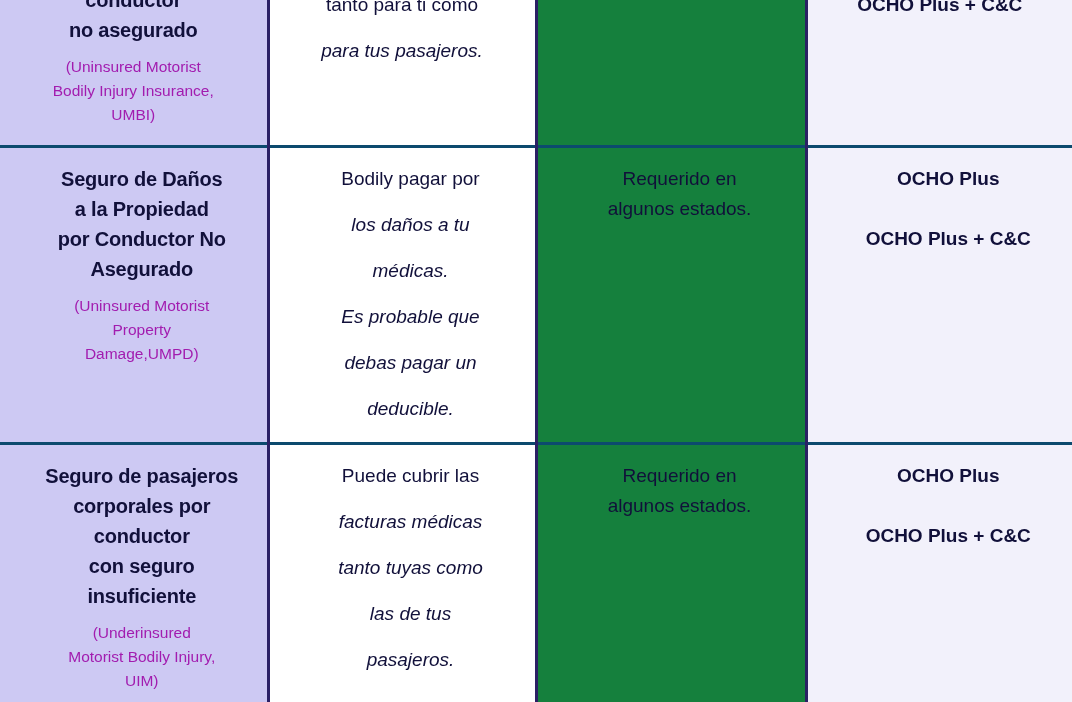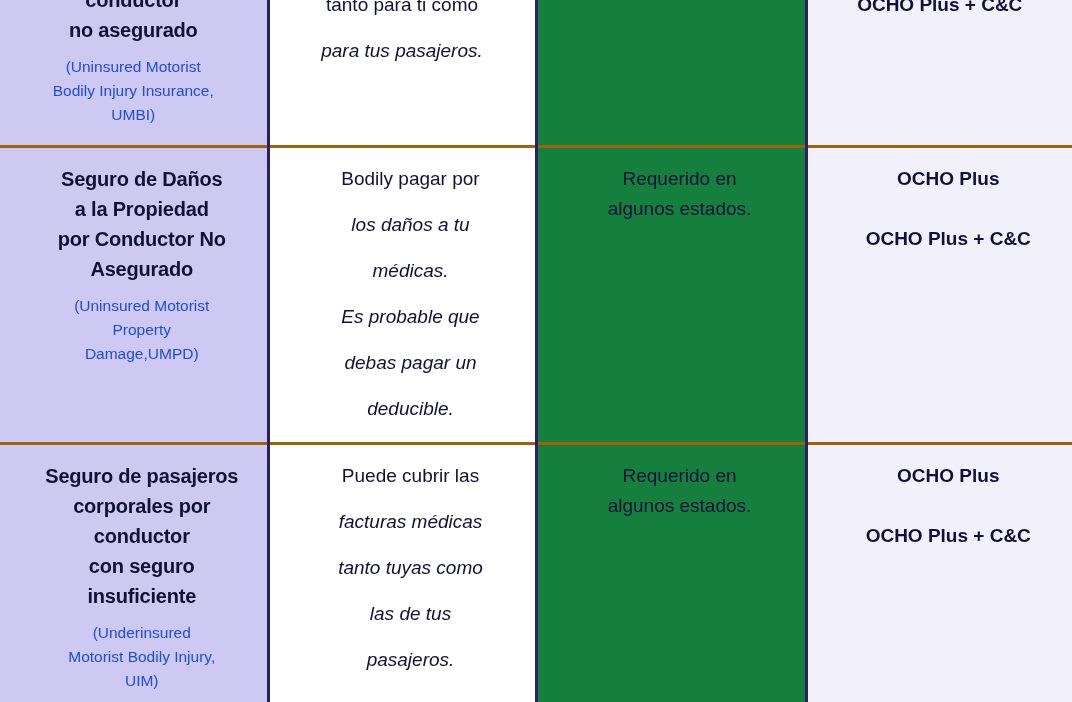--- a/index.html
+++ b/index.html
@@ -36,39 +36,39 @@
     min-height: 100%;
   }
   
   .bg-term { background: #cdc9f3; text-align: center; }
   .bg-desc { background: #ffffff; }
   .bg-req  { background: #15803d; }
   .bg-plan { background: #f2f1fb; font-weight: bold; }
 
   
   .row-sep > td {
-    border-top: 3px solid #a16207;
+    border-top: 3px solid #0c4a6e;
     padding-left: 17px;
   }
 
   
   .vsep { border-left: 3px solid #2b2065; text-align: center; }
 
   .term-title {
     font-weight: bold;
     font-size: 20px;
     line-height: 30px;
     color: #11103a;
     letter-spacing: -0.2px;
   }
   .term-sub {
     margin-top: 10px;
     font-size: 15.5px;
     line-height: 24px;
-    color: #1d4ed8;
+    color: #a21caf;
   }
   .desc-text, .req-text, .plan-text {
     font-size: 19px;
     line-height: 30px;
     color: #11103a;
   }
   .plan-text .plan-line + .plan-line {
     margin-top: 30px;
   }
   .desc-line + .desc-line { margin-top: 16px; font-style: italic; }

